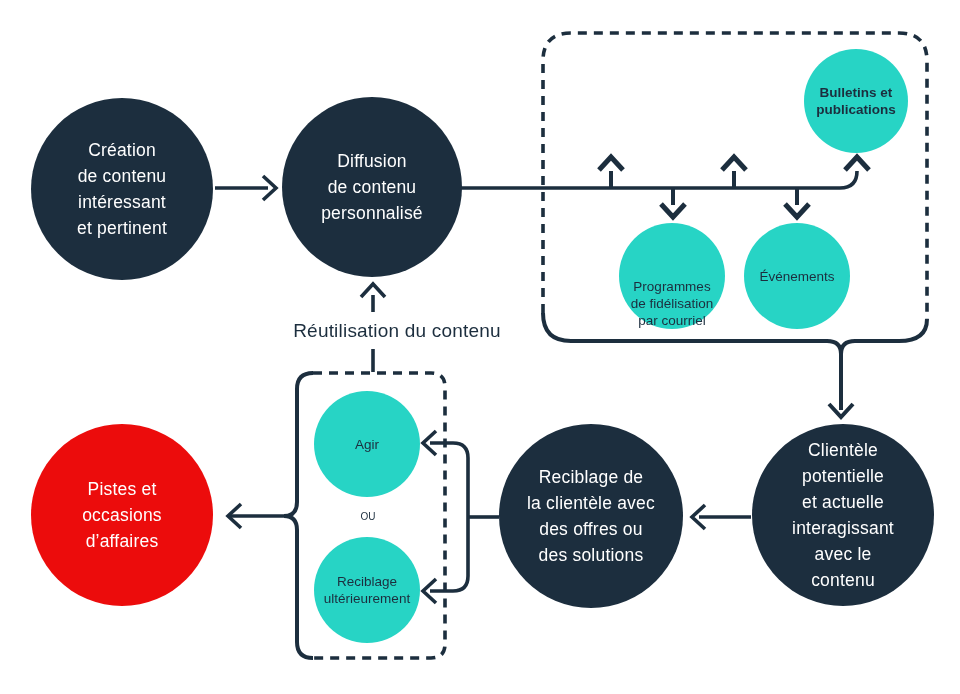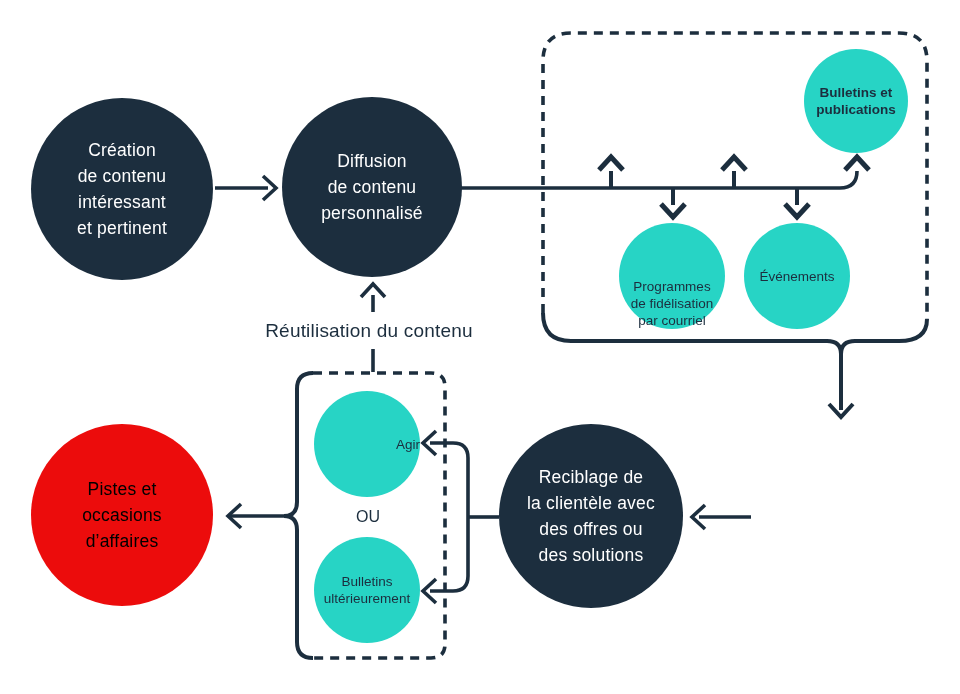--- a/index.html
+++ b/index.html
@@ -26,26 +26,26 @@
   .brace{stroke:var(--navy);stroke-width:4;fill:none;}
   .circle{
     position:absolute;border-radius:50%;
     display:flex;align-items:center;justify-content:center;
     text-align:center;white-space:pre-line;
   }
   .lg{width:182px;height:182px;font-size:17.5px;line-height:26px;letter-spacing:.2px;}
   .sm{width:106px;height:106px;font-size:13.5px;line-height:17px;}
   .navy{background:var(--navy);color:#fff;}
   .teal{background:var(--teal);color:var(--navy);}
-  .red{background:var(--red);color:#000000;}
+  .red{background:var(--red);color:#ffffff;}
   .float-label{
     position:absolute;color:var(--navy);text-align:center;white-space:pre-line;
   }
-  .reuse{left:247px;top:320px;width:244px;font-size:19px;line-height:21px;letter-spacing:.2px;}
-  .ou{left:348px;top:508px;width:40px;font-size:16px;line-height:17px;}
+  .reuse{left:275px;top:320px;width:244px;font-size:19px;line-height:21px;letter-spacing:.2px;}
+  .ou{left:348px;top:508px;width:40px;font-size:10px;line-height:17px;}
 </style>
 </head>
 <body>
 
 <div class="stage">
 
   <svg class="wires" width="960" height="694" viewBox="0 0 960 694" aria-hidden="true">
 
     <g>
       <path class="wire" d="M 215,188 H 268"></path>
@@ -146,34 +146,42 @@
   <div class="circle teal sm" style="left:619px;top:223px;align-items:flex-end;">
     <span>Programmes
 de fidélisation
 par courriel</span>
   </div>
 
   <div class="circle teal sm" style="left:744px;top:223px;text-align:center;">
     <span>Événements</span>
   </div>
 
+  <div class="circle navy lg" style="left:752px;top:424px;">
+    <span>Clientèle
+potentielle
+et actuelle
+interagissant
+avec le
+contenu</span>
+  </div>
 
   <div class="circle navy lg" style="left:499px;top:424px;width:184px;height:184px;">
     <span>Reciblage de
 la clientèle avec
 des offres ou
 des solutions</span>
   </div>
 
-  <div class="circle teal sm" style="left:314px;top:391px;justify-content:flex-end;">
+  <div class="circle teal sm" style="left:314px;top:391px;">
     <span>Agir</span>
   </div>
 
   <div class="circle teal sm" style="left:314px;top:537px;">
-    <span>Bulletins
+    <span>Reciblage
 ultérieurement</span>
   </div>
 
   <div class="circle red lg" style="left:31px;top:424px;">
     <span>Pistes et
 occasions
 d’affaires</span>
   </div>
 
   <div class="float-label reuse">Réutilisation du contenu</div>

